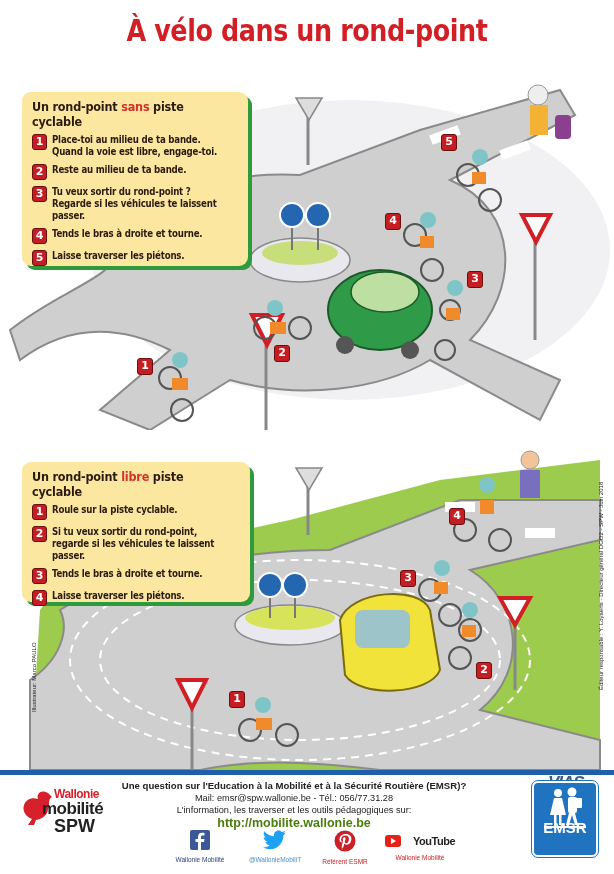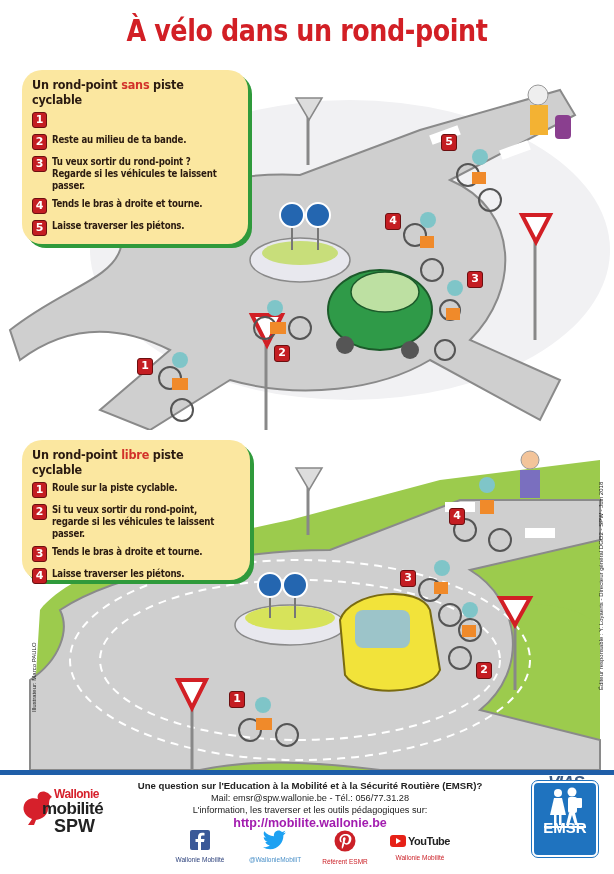--- a/index.html
+++ b/index.html
@@ -9,22 +9,22 @@
   .title {
     position: absolute; left: 0; top: 12px; width: 614px; text-align: center;
     font-family: "DejaVu Sans", sans-serif; font-weight: bold; font-size: 31px;
     color: #d21f25; letter-spacing: -0.5px; transform: scaleX(0.82);
   }
 
   .scene { position: absolute; left: 0; }
   .scene svg { display: block; }
 
   .infobox {
-    position: absolute; background: #fbe7a0; border-radius: 20px;
-    box-shadow: 4px 4px 0 #2f9a3b; padding: 7px 18px 8px 10px;
+    position: absolute; background: #fbe7a0; border-radius: 9px;
+    box-shadow: 4px 4px 0 #2f9a3b; padding: 7px 18px 8px 10px; margin-top: 22px;
   }
   .infobox h2 {
     font-family: "DejaVu Sans Condensed", "DejaVu Sans", sans-serif;
     font-size: 12.5px; font-weight: bold; color: #2a1a10; margin-bottom: 5px;
     letter-spacing: -0.2px;
   }
   .infobox h2 .hl { color: #d2322a; }
   .step { display: flex; align-items: flex-start; margin-bottom: 6px; }
   .badge {
     flex: 0 0 auto; width: 15px; height: 16px; border-radius: 3px;
@@ -54,24 +54,24 @@
   .vias .logo { font-family: "Liberation Sans", sans-serif; font-weight: bold; font-size: 17px; color: #3c5a84; letter-spacing: -1px; font-style: italic; margin-top: 35px; }
   .vias .sub { font-size: 4px; color: #3c5a84; text-align: right; font-family: "Liberation Sans", sans-serif; }
 
   .footer-bar { position: absolute; left: 0; top: 770px; width: 614px; height: 5px; background: #1f5ea8; }
 
   .wallonie { position: absolute; left: 18px; top: 785px; width: 110px; height: 60px; }
   .wallonie .w1 { position: absolute; left: 36px; top: 2px; font-family: "Liberation Sans", sans-serif; font-weight: bold; font-size: 12px; color: #d6202b; letter-spacing: -0.5px; }
   .wallonie .w2 { position: absolute; left: 24px; top: 14px; font-family: "Liberation Sans", sans-serif; font-weight: bold; font-size: 17px; color: #222; letter-spacing: -0.5px; }
   .wallonie .w3 { position: absolute; left: 36px; top: 31px; font-family: "Liberation Sans", sans-serif; font-weight: bold; font-size: 18px; color: #222; }
 
-  .contact { position: absolute; left: 120px; top: 780px; width: 380px; text-align: center; font-family: "Liberation Sans", sans-serif; color: #222; }
+  .contact { position: absolute; left: 104px; top: 780px; width: 380px; text-align: center; font-family: "Liberation Sans", sans-serif; color: #222; }
   .contact .q { font-size: 9.6px; font-weight: bold; line-height: 12px; }
   .contact .l { font-size: 9.2px; line-height: 12px; }
-  .contact .url { font-size: 12.5px; font-weight: bold; color: #a21caf; line-height: 15px; }
+  .contact .url { font-size: 12.5px; font-weight: bold; color: #4d7c0f; line-height: 15px; }
 
   .socials { position: absolute; top: 830px; left: 160px; width: 300px; height: 44px; }
   .social { position: absolute; top: 0; text-align: center; }
   .social .cap { font-size: 6.5px; font-family: "Liberation Sans", sans-serif; white-space: nowrap; margin-top: 2px; }
 
   .emsr { position: absolute; left: 532px; top: 781px; width: 66px; height: 76px; background: #1f73bf; border: 2px solid #fff; outline: 1.5px solid #1f73bf; border-radius: 6px; }
   .emsr .txt { position: absolute; left: 0; bottom: 19px; width: 100%; text-align: center; color: #fff; font-family: "Liberation Sans", sans-serif; font-weight: bold; font-size: 15px; }
 </style>
 </head>
 <body>
@@ -140,20 +140,22 @@
     <rect x="555" y="55" width="16" height="24" rx="4" fill="#8a3f8f"></rect>
   </svg>
 </div>
 
 <div class="infobox" style="left:22px; top:70px; width:226px; height:174px;">
   <h2>
     <span>Un rond-point </span><span class="hl">sans</span><span> piste cyclable</span>
   </h2>
   <div class="step">
     <div class="badge">1</div>
+    <div class="step-text">Place-toi au milieu de ta bande.
+Quand la voie est libre, engage-toi.</div>
   </div>
   <div class="step">
     <div class="badge">2</div>
     <div class="step-text">Reste au milieu de ta bande.</div>
   </div>
   <div class="step">
     <div class="badge">3</div>
     <div class="step-text">Tu veux sortir du rond-point ?
 Regarde si les véhicules te laissent passer.</div>
   </div>
@@ -299,21 +301,21 @@
     <div class="cap" style="color:#4a90c8;">@WallonieMobiliT</div>
   </div>
   <div class="social" style="left:155px; width:60px;">
     <svg width="22" height="22" viewBox="0 0 22 22">
       <circle cx="11" cy="11" r="10.5" fill="#cb2027"></circle>
       <path d="M11.5 4 C7.5 4, 5.5 6.8, 5.5 9.2 C5.5 10.6, 6 11.9, 7.2 12.4 L7.5 12.2 L7.7 11.4 C7.3 10.9, 7.1 10.3, 7.1 9.5 C7.1 7.3, 8.8 5.4, 11.3 5.4 C13.6 5.4, 14.9 6.8, 14.9 8.7 C14.9 11.2, 13.8 13.3, 12.2 13.3 C11.3 13.3, 10.6 12.6, 10.8 11.6 C11.1 10.5, 11.6 9.3, 11.6 8.5 C11.6 7.8, 11.2 7.2, 10.4 7.2 C9.5 7.2, 8.8 8.1, 8.8 9.4 C8.8 10.2, 9 10.7, 9 10.7 L7.9 15.4 C7.6 16.8, 7.9 18.5, 7.9 18.7 L8.1 18.8 C8.2 18.6, 9.3 17.3, 9.7 15.9 L10.3 13.6 C10.6 14.2, 11.5 14.7, 12.5 14.7 C15.4 14.7, 17.4 12, 17.4 8.5 C17.4 5.9, 15.1 4, 11.5 4 Z" fill="#fff"></path>
     </svg>
     <div class="cap" style="color:#cb2027;">Référent ESMR</div>
   </div>
   <div class="social" style="left:225px; width:70px;">
-    <div style="display:flex; align-items:center; justify-content:center; height:22px;">
+    <div style="display:flex; align-items:center; justify-content:space-between; height:22px;">
       <svg width="16" height="12" viewBox="0 0 16 12">
         <rect width="16" height="12" rx="3" fill="#e62117"></rect>
         <polygon points="6,3 11,6 6,9" fill="#fff"></polygon>
       </svg>
       <span style="font-family:'Liberation Sans',sans-serif; font-weight:bold; font-size:11px; color:#222; margin-left:2px; letter-spacing:-0.5px;">YouTube</span>
     </div>
     <div class="cap" style="color:#cb2027;">Wallonie Mobilité</div>
   </div>
 </div>
 

